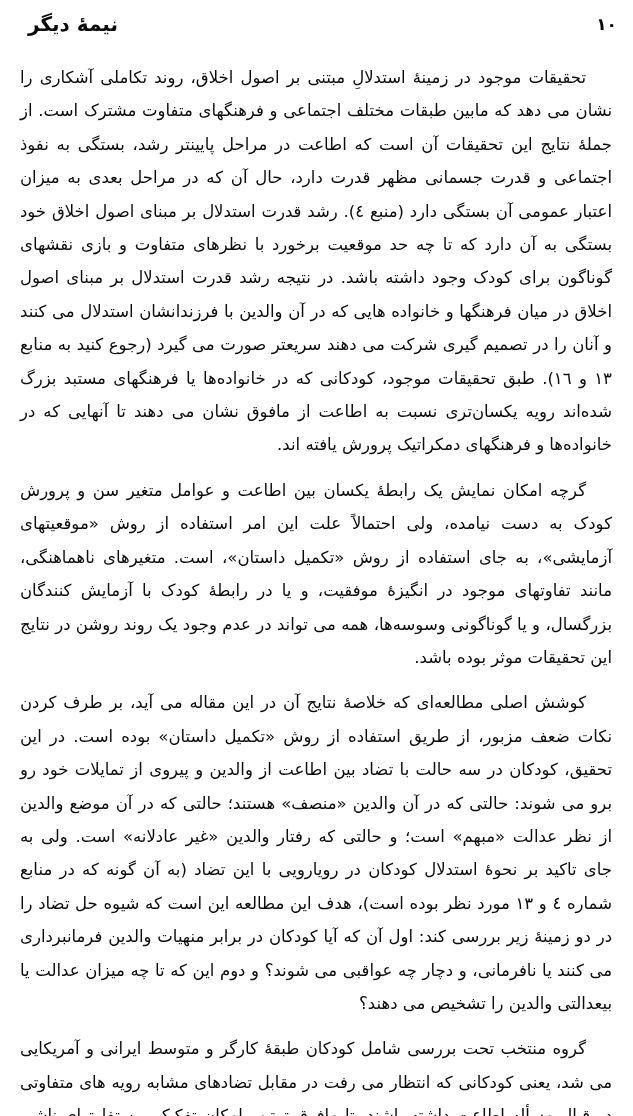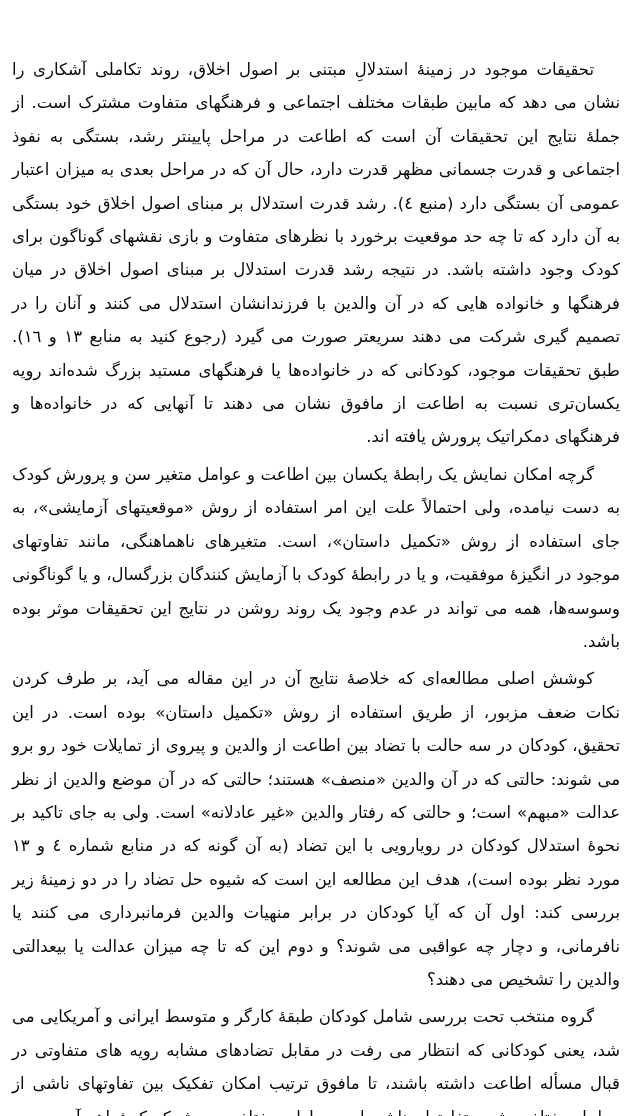--- a/index.html
+++ b/index.html
@@ -49,29 +49,33 @@
     left: 8px;
     bottom: 0;
     direction: rtl;
     text-align: justify;
     text-justify: inter-word;
     font-size: 16.5px;
     line-height: 33.4px;
     overflow: hidden;
   }
   .article-body p {
-    margin: 4px;
+    margin: 12px;
     padding: 0;
     text-indent: 26px;
   }
 </style>
 </head>
 <body>
 
 <div class="page">
+  <div class="page-header">
+    <div class="journal-title">نیمهٔ دیگر</div>
+    <div class="page-number">۱۰</div>
+  </div>
 
   <div class="article-body">
     <p>تحقیقات موجود در زمینهٔ استدلالِ مبتنی بر اصول اخلاق، روند تکاملی آشکاری را نشان می دهد که مابین طبقات مختلف اجتماعی و فرهنگهای متفاوت مشترک است. از جملهٔ نتایج این تحقیقات آن است که اطاعت در مراحل پایینتر رشد، بستگی به نفوذ اجتماعی و قدرت جسمانی مظهر قدرت دارد، حال آن که در مراحل بعدی به میزان اعتبار عمومی آن بستگی دارد (منبع ٤). رشد قدرت استدلال بر مبنای اصول اخلاق خود بستگی به آن دارد که تا چه حد موقعیت برخورد با نظرهای متفاوت و بازی نقشهای گوناگون برای کودک وجود داشته باشد. در نتیجه رشد قدرت استدلال بر مبنای اصول اخلاق در میان فرهنگها و خانواده هایی که در آن والدین با فرزندانشان استدلال می کنند و آنان را در تصمیم گیری شرکت می دهند سریعتر صورت می گیرد (رجوع کنید به منابع ۱۳ و ۱٦). طبق تحقیقات موجود، کودکانی که در خانواده‌ها یا فرهنگهای مستبد بزرگ شده‌اند رویه یکسان‌تری نسبت به اطاعت از مافوق نشان می دهند تا آنهایی که در خانواده‌ها و فرهنگهای دمکراتیک پرورش یافته اند.</p>
     <p>گرچه امکان نمایش یک رابطهٔ یکسان بین اطاعت و عوامل متغیر سن و پرورش کودک به دست نیامده، ولی احتمالاً علت این امر استفاده از روش «موقعیتهای آزمایشی»، به جای استفاده از روش «تکمیل داستان»، است. متغیرهای ناهماهنگی، مانند تفاوتهای موجود در انگیزهٔ موفقیت، و یا در رابطهٔ کودک با آزمایش کنندگان بزرگسال، و یا گوناگونی وسوسه‌ها، همه می تواند در عدم وجود یک روند روشن در نتایج این تحقیقات موثر بوده باشد.</p>
     <p>کوشش اصلی مطالعه‌ای که خلاصهٔ نتایج آن در این مقاله می آید، بر طرف کردن نکات ضعف مزبور، از طریق استفاده از روش «تکمیل داستان» بوده است. در این تحقیق، کودکان در سه حالت با تضاد بین اطاعت از والدین و پیروی از تمایلات خود رو برو می شوند: حالتی که در آن والدین «منصف» هستند؛ حالتی که در آن موضع والدین از نظر عدالت «مبهم» است؛ و حالتی که رفتار والدین «غیر عادلانه» است. ولی به جای تاکید بر نحوهٔ استدلال کودکان در رویارویی با این تضاد (به آن گونه که در منابع شماره ٤ و ۱۳ مورد نظر بوده است)، هدف این مطالعه این است که شیوه حل تضاد را در دو زمینهٔ زیر بررسی کند: اول آن که آیا کودکان در برابر منهیات والدین فرمانبرداری می کنند یا نافرمانی، و دچار چه عواقبی می شوند؟ و دوم این که تا چه میزان عدالت یا بیعدالتی والدین را تشخیص می دهند؟</p>
     <p>گروه منتخب تحت بررسی شامل کودکان طبقهٔ کارگر و متوسط ایرانی و آمریکایی می شد، یعنی کودکانی که انتظار می رفت در مقابل تضادهای مشابه رویه های متفاوتی در قبال مسأله اطاعت داشته باشند، تا مافوق ترتیب امکان تفکیک بین تفاوتهای ناشی از مراحل مختلف رشد و تفاوتهای ناشی از محیطهای مختلف پرورش کودک فراهم آید.</p>
   </div>
 </div>
 
 </body></html>

